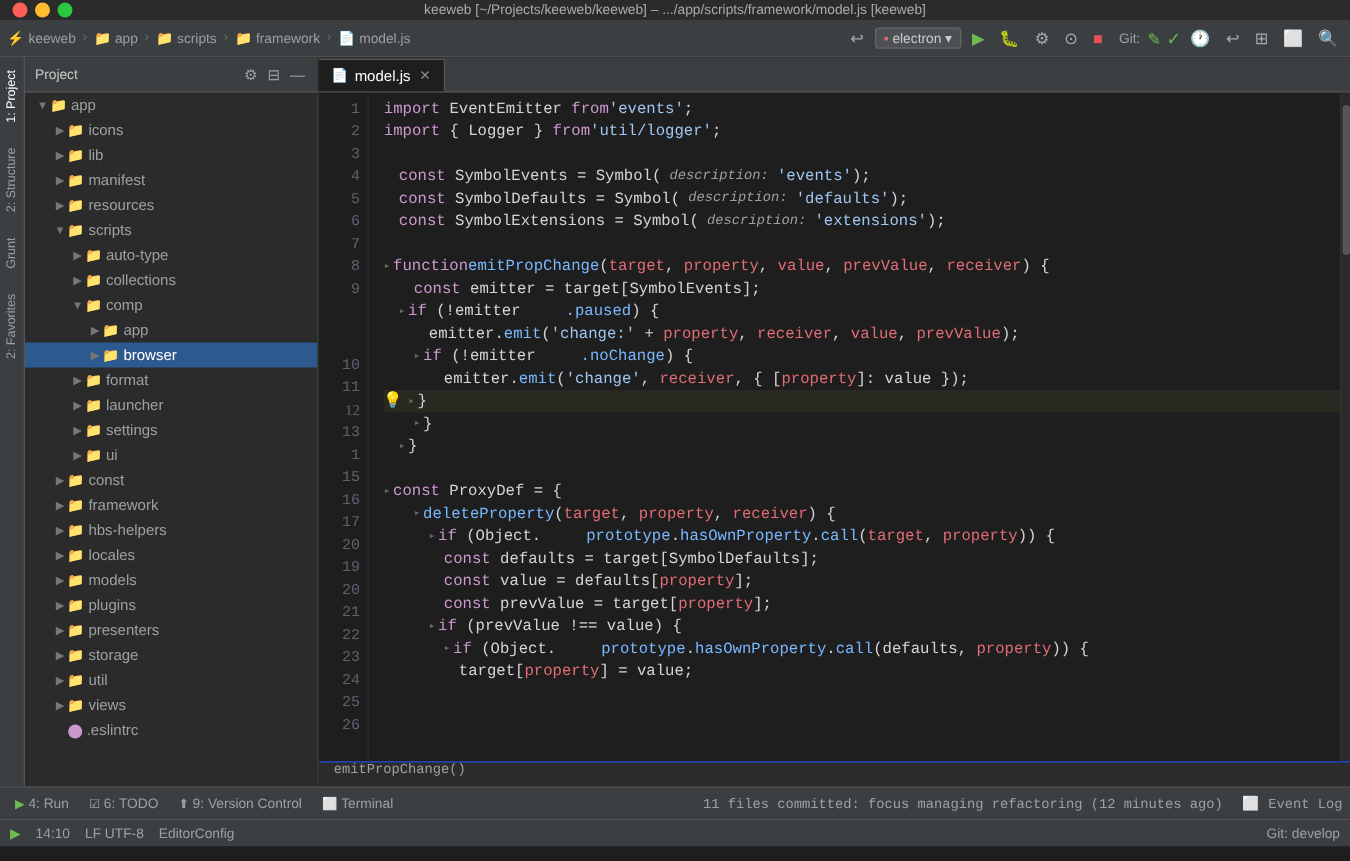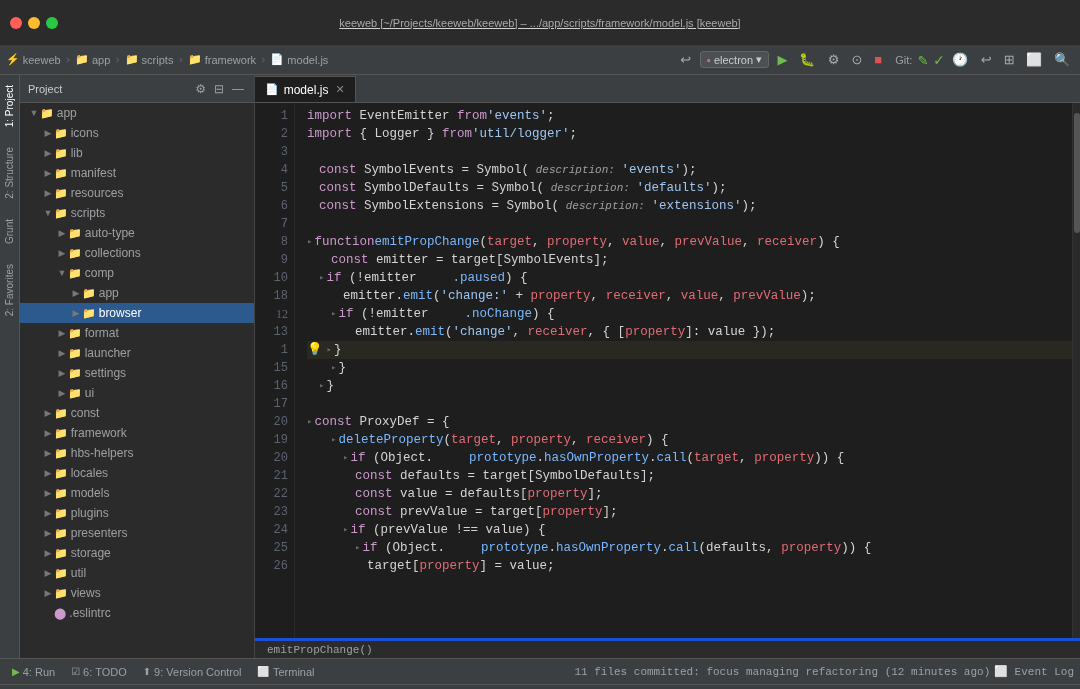--- a/index.html
+++ b/index.html
@@ -7,27 +7,26 @@
       width: 1080px;
       height: 689px;
       background: #1e1e1e;
       font-family: 'Menlo', 'Monaco', 'Courier New', monospace;
       overflow: hidden;
       color: #d4d4d4;
     }
 
     
     #titlebar {
-      height: 45px;
+      height: 16px;
       background: #2b2b2b;
       display: flex;
       align-items: center;
       justify-content: center;
       position: relative;
-      text-decoration: underline;
     }
     #titlebar .traffic-lights {
       position: absolute;
       left: 10px;
       display: flex;
       gap: 6px;
       align-items: center;
     }
     .traffic-light {
       width: 12px;
@@ -312,21 +311,21 @@
       color: #9da0a3;
       font-family: -apple-system, sans-serif;
       padding: 2px 6px;
       cursor: pointer;
     }
     .bottom-btn .btn-icon { font-size: 10px; }
     .bottom-right {
       margin-left: auto;
       display: flex;
       align-items: flex-end;
-      gap: 4px;
+      gap: 16px;
       font-size: 11px;
       color: #9da0a3;
     }
   </style>
 </head>
 <body>
 
 <div id="titlebar">
   <div class="traffic-lights">
     <span class="traffic-light tl-red"></span>
@@ -550,22 +549,22 @@
       <div id="line-numbers">
         <div style="margin-bottom:0; line-height:18px;">1</div>
         <div style="line-height:18px;">2</div>
         <div style="line-height:18px;">3</div>
         <div style="line-height:18px;">4</div>
         <div style="line-height:18px;">5</div>
         <div style="line-height:18px;">6</div>
         <div style="line-height:18px;">7</div>
         <div style="line-height:18px;">8</div>
         <div style="line-height:18px;">9</div>
-        <div style="line-height:18px;">10</div>
-        <div style="line-height:18px;">18</div>
+        <div style="line-height:18px;margin-top:43px;">10</div>
+        <div style="line-height:18px;">11</div>
         <div style="line-height:18px;font-family:Liberation Serif, serif;">12</div>
         <div style="line-height:18px;">13</div>
         <div style="line-height:18px;">1</div>
         <div style="line-height:18px;">15</div>
         <div style="line-height:18px;">16</div>
         <div style="line-height:18px;">17</div>
         <div style="line-height:18px;">20</div>
         <div style="line-height:18px;">19</div>
         <div style="line-height:18px;">20</div>
         <div style="line-height:18px;">21</div>
@@ -650,21 +649,21 @@
         <div class="code-line">
           <span style="padding-left:60px;"></span><span class="var">target</span><span class="punct">[</span><span class="param">property</span><span class="punct">] = </span><span class="var">value</span><span class="punct">;</span>
         </div>
       </div>
 
       <div id="scroll-bar">
         <div class="scroll-thumb"></div>
       </div>
     </div>
 
-    <div style="height:20px; background:#2b2b2b; border-top:3px solid #1d4ed8; display:flex; align-items:center; padding:0 12px; font-size:11px; color:#9da0a3;">
+    <div style="height:20px; background:#2b2b2b; border-top:1px solid #1d4ed8; display:flex; align-items:flex-start; padding:0 12px; font-size:11px; color:#9da0a3;">
       <span>emitPropChange()</span>
     </div>
   </div>
 </div>
 
 <div id="bottom-toolbar">
   <div class="bottom-btn">
     <span class="btn-icon run-icon">▶</span>
     <span>4: Run</span>
   </div>

